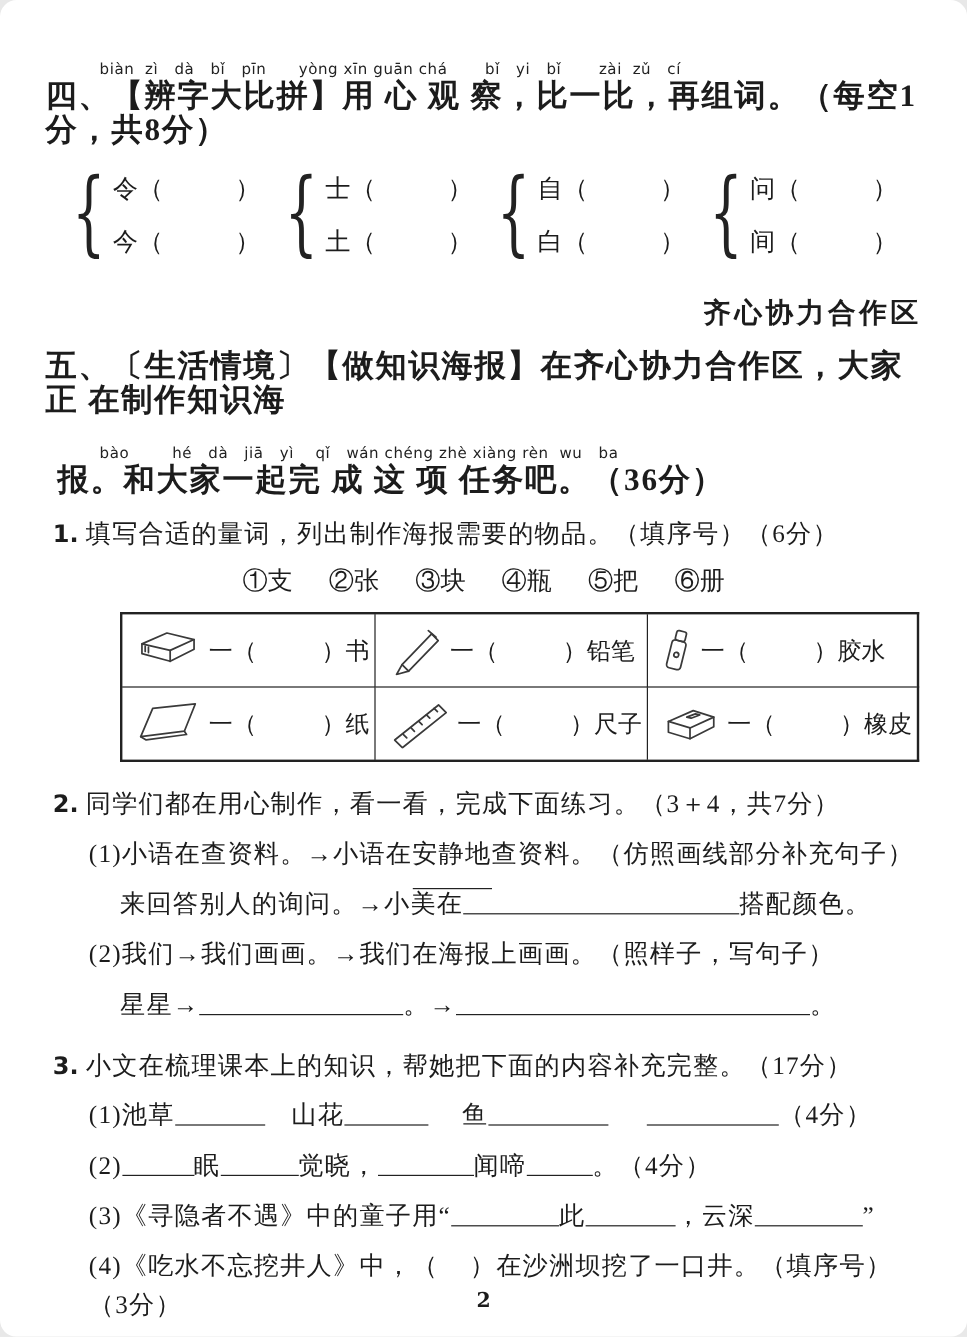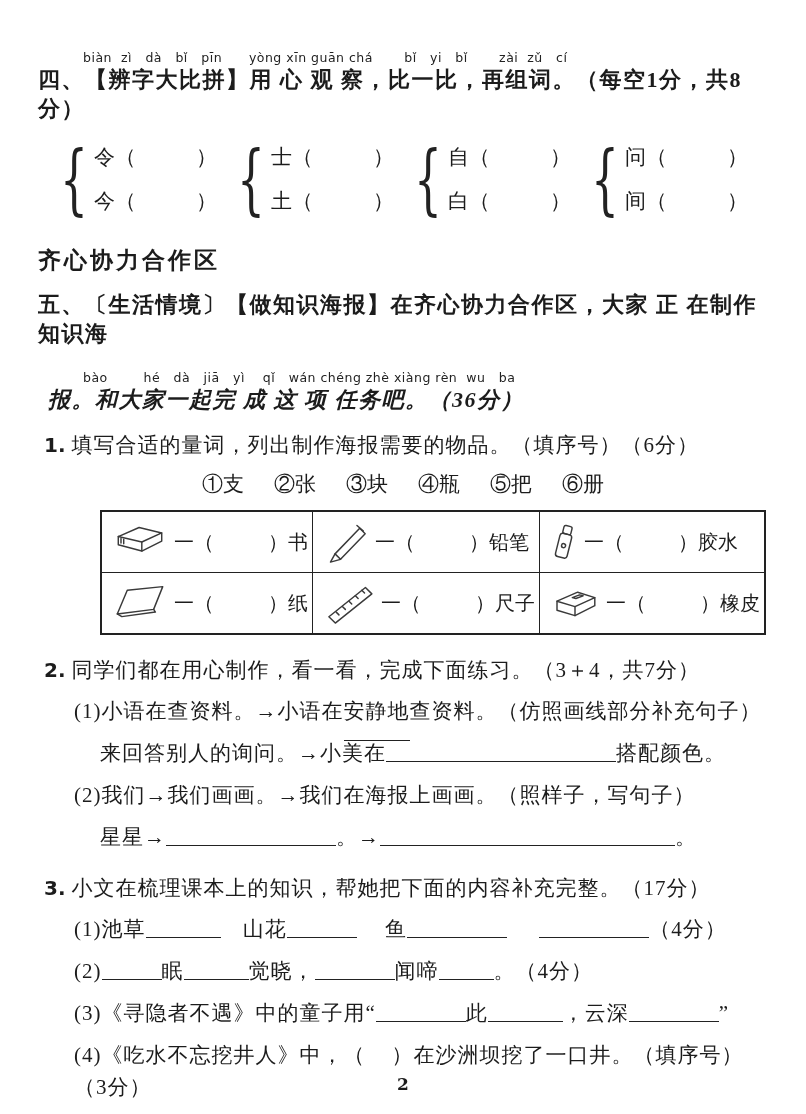--- a/index.html
+++ b/index.html
@@ -6,49 +6,50 @@
   .page{
     position:relative;
     width:806px;height:1114px;
     margin:0 auto;
     background:#ffffff;
     color:#1c1c1c;
     font-family:"Liberation Serif","DejaVu Serif",serif;
     box-sizing:border-box;
     padding:50px 38px 0 38px;
     overflow:hidden;
+    border-radius:14px;
   }
   .pinyin{
     font-family:"DejaVu Sans","Liberation Sans",sans-serif;
     font-size:12.5px;
     color:#222;
     white-space:pre;
     letter-spacing:0.5px;
     line-height:15px;
   }
-  .hline{font-size:22px;font-weight:bold;letter-spacing:1.5px;line-height:29px;}
+  .hline{font-size:26px;font-weight:bold;letter-spacing:1.5px;line-height:29px;}
   .kai{font-size:21px;letter-spacing:1px;line-height:30px;}
   .indent45{padding-left:45px;}
   .indent95{padding-left:95px;}
-  .indent10{padding-left:10px;font-style:italic;}
+  .indent10{padding-left:10px;}
   
   .pairs-row{display:flex;margin:16px 0 26px 22px;}
   .pair-group{display:flex;align-items:center;width:182px;}
   .brace{
     font-family:"DejaVu Serif",serif;
     font-size:44px;font-weight:normal;
     display:inline-block;
     transform:scaleY(1.75);
     margin-right:6px;line-height:80px;color:#222;
   }
   .pair-col{display:flex;flex-direction:column;gap:16px;}
   .pair-line{font-size:21px;letter-spacing:0;}
   .gap{display:inline-block;border-bottom:none;}
   .g60{width:60px;} .g42{width:42px;} .g26{width:26px;}
-  .section-title{text-align:left;font-size:23px;font-weight:bold;letter-spacing:3px;margin:20px 0 14px 0;}
+  .section-title{text-align:right;font-size:23px;font-weight:bold;letter-spacing:3px;margin:20px 0 14px 0;}
   
   .qrow{display:flex;align-items:baseline;margin-top:16px;}
   .qnum{font-family:"DejaVu Sans","Liberation Sans",sans-serif;font-weight:bold;font-size:20px;margin:0 6px 0 6px;}
   
   .opts{display:flex;justify-content:center;gap:30px;font-size:21px;margin:10px 0 12px 0;}
   
   .itable{
     width:614px;margin:8px 0 4px 62px;
     border-collapse:collapse;border:2px solid #222;
   }

